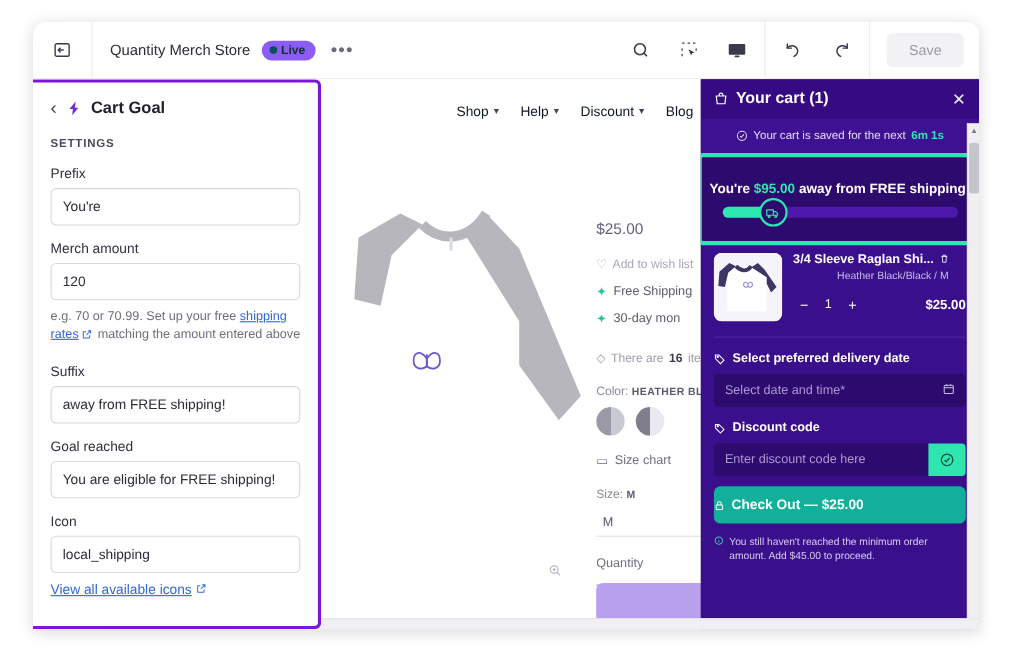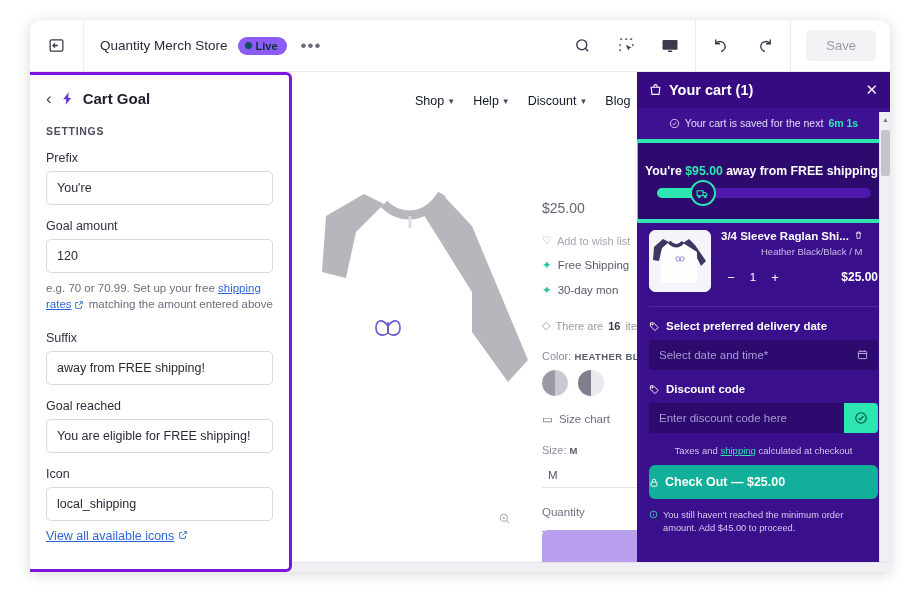--- a/index.html
+++ b/index.html
@@ -503,25 +503,20 @@
         <div class="inp-dark">
           <span>Enter discount code here</span>
           <span class="disc-go">
             <svg width="14" height="14" viewBox="0 0 24 24" fill="none" stroke="#0c4f3d" stroke-width="2">
               <circle cx="12" cy="12" r="9"></circle>
                 <path d="M8 12.5l2.5 2.5L16 9"></path>
             </svg>
           </span>
         </div>
 
-        <div class="taxes">
-          <span>Taxes and</span>
-          <a>shipping</a>
-          <span>calculated at checkout</span>
-        </div>
 
         <div class="checkout">
           <svg width="10" height="11" viewBox="0 0 24 24" fill="none" stroke="#fff" stroke-width="2.2">
             <rect x="5" y="11" width="14" height="10" rx="2"></rect>
               <path d="M8 11V8a4 4 0 018 0v3"></path>
           </svg>
           <span>Check Out — $25.00</span>
         </div>
 
         <div class="warn">
@@ -573,21 +568,21 @@
       </div>
       <div class="sb-inner">
         <div class="sb-section">SETTINGS</div>
 
         <div class="fld-block">
           <div class="fld-label">Prefix</div>
           <input class="fld-input" value="You're" style="">
         </div>
 
         <div class="fld-block" style="margin-bottom:4px">
-          <div class="fld-label">Goal amount</div>
+          <div class="fld-label">Merch amount</div>
           <input class="fld-input" value="120" style="">
           <div class="hint">
             <span>e.g. 70 or 70.99. Set up your free</span>
             <a>shipping rates</a><span class="ext-ico">
               <svg width="10" height="10" viewBox="0 0 24 24" fill="none" stroke="#2f66d9" stroke-width="2.2">
                 <path d="M14 4h6v6M20 4l-9 9M18 14v5a1 1 0 01-1 1H5a1 1 0 01-1-1V7a1 1 0 011-1h5"></path>
               </svg></span>
             <span>matching the amount entered above</span>
           </div>
         </div>

